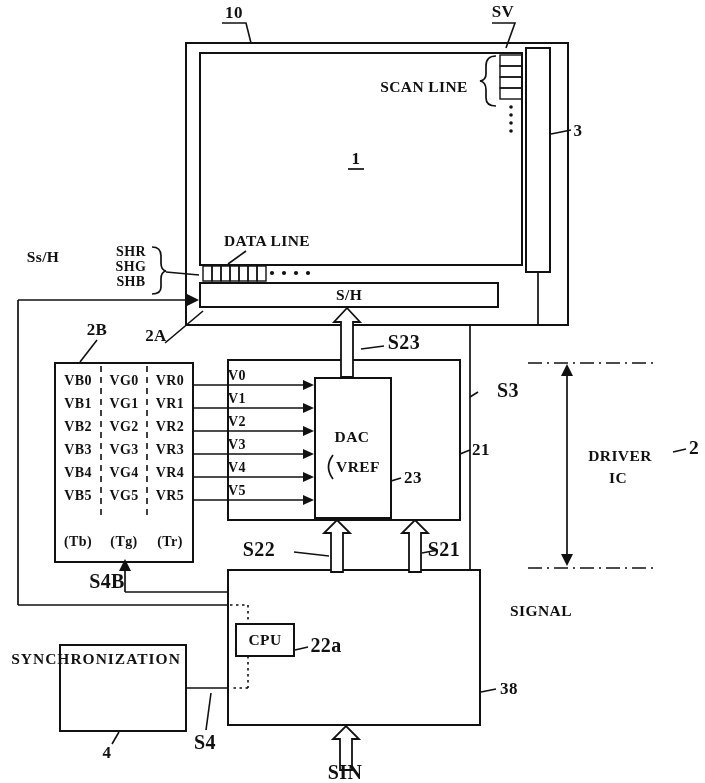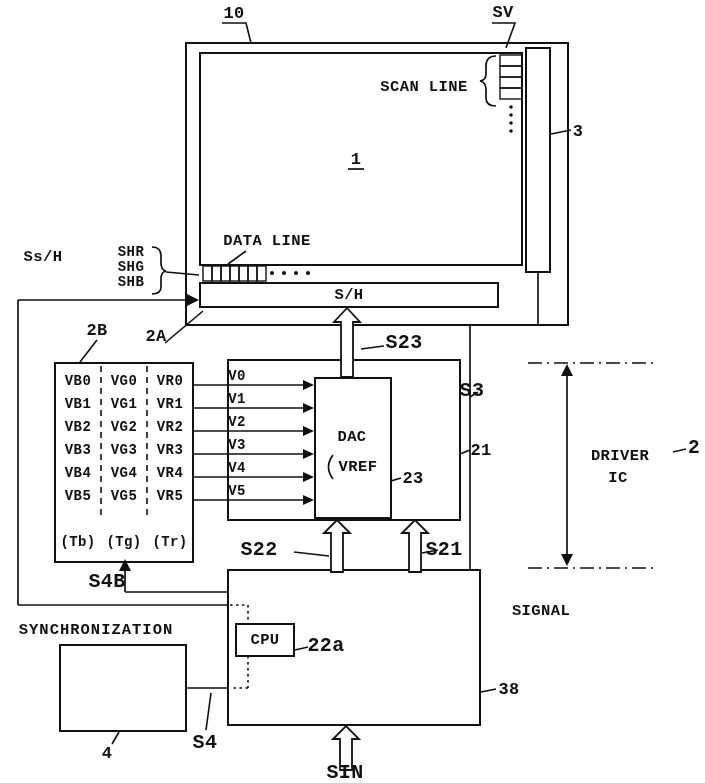--- a/index.html
+++ b/index.html
@@ -1,26 +1,26 @@
 <!DOCTYPE html>
 <html><head>
 <meta charset="utf-8">
 <style>
   html,body{margin:0;padding:0;background:#fff;}
   .stage{position:relative;width:705px;height:783px;background:#ffffff;overflow:hidden;
-         font-family:Liberation Mono, monospace;color:#111;}
+         font-family:Liberation Serif, serif;color:#111;}
   svg.overlay{position:absolute;left:0;top:0;}
   .lbl{position:absolute;transform:translate(-50%,-50%);white-space:nowrap;
        font-weight:bold;letter-spacing:0.4px;color:#111;}
   .s14{font-size:14px;}
   .s15{font-size:15.5px;}
   .s16{font-size:20px;}
   .s17{font-size:17px;}
   .s19{font-size:19.5px;}
-  .wide{letter-spacing:1px;}
+  .wide{letter-spacing:1px;margin-top:29px;}
 </style>
 </head>
 <body>
 
 <div class="stage">
 
   <svg class="overlay" width="705" height="783" viewBox="0 0 705 783">
 
     <g stroke="#111" fill="none" stroke-width="2">
       <rect x="186" y="43" width="382" height="282"></rect>
@@ -199,21 +199,21 @@
   <span class="lbl s14" style="left:237px;top:422px">V2</span>
   <span class="lbl s14" style="left:237px;top:445px">V3</span>
   <span class="lbl s14" style="left:237px;top:468px">V4</span>
   <span class="lbl s14" style="left:237px;top:491px">V5</span>
 
   <span class="lbl s16" style="left:404px;top:342px">S23</span>
   <span class="lbl s15" style="left:352px;top:437px">DAC</span>
   <span class="lbl s15" style="left:358px;top:467px">VREF</span>
   <span class="lbl s17" style="left:413px;top:478px">23</span>
   <span class="lbl s17" style="left:481px;top:450px">21</span>
-  <span class="lbl s16" style="left:472px;top:390px">S3</span>
+  <span class="lbl s16" style="left:508px;top:390px">S3</span>
   <span class="lbl s16" style="left:259px;top:549px">S22</span>
   <span class="lbl s16" style="left:444px;top:549px">S21</span>
 
   <span class="lbl s15" style="left:620px;top:456px">DRIVER</span>
   <span class="lbl s15" style="left:618px;top:478px">IC</span>
   <span class="lbl s19" style="left:694px;top:448px">2</span>
   <span class="lbl s15" style="left:541px;top:611px">SIGNAL</span>
 
   <span class="lbl s15" style="left:265px;top:640px">CPU</span>
   <span class="lbl s16" style="left:326px;top:645px">22a</span>

